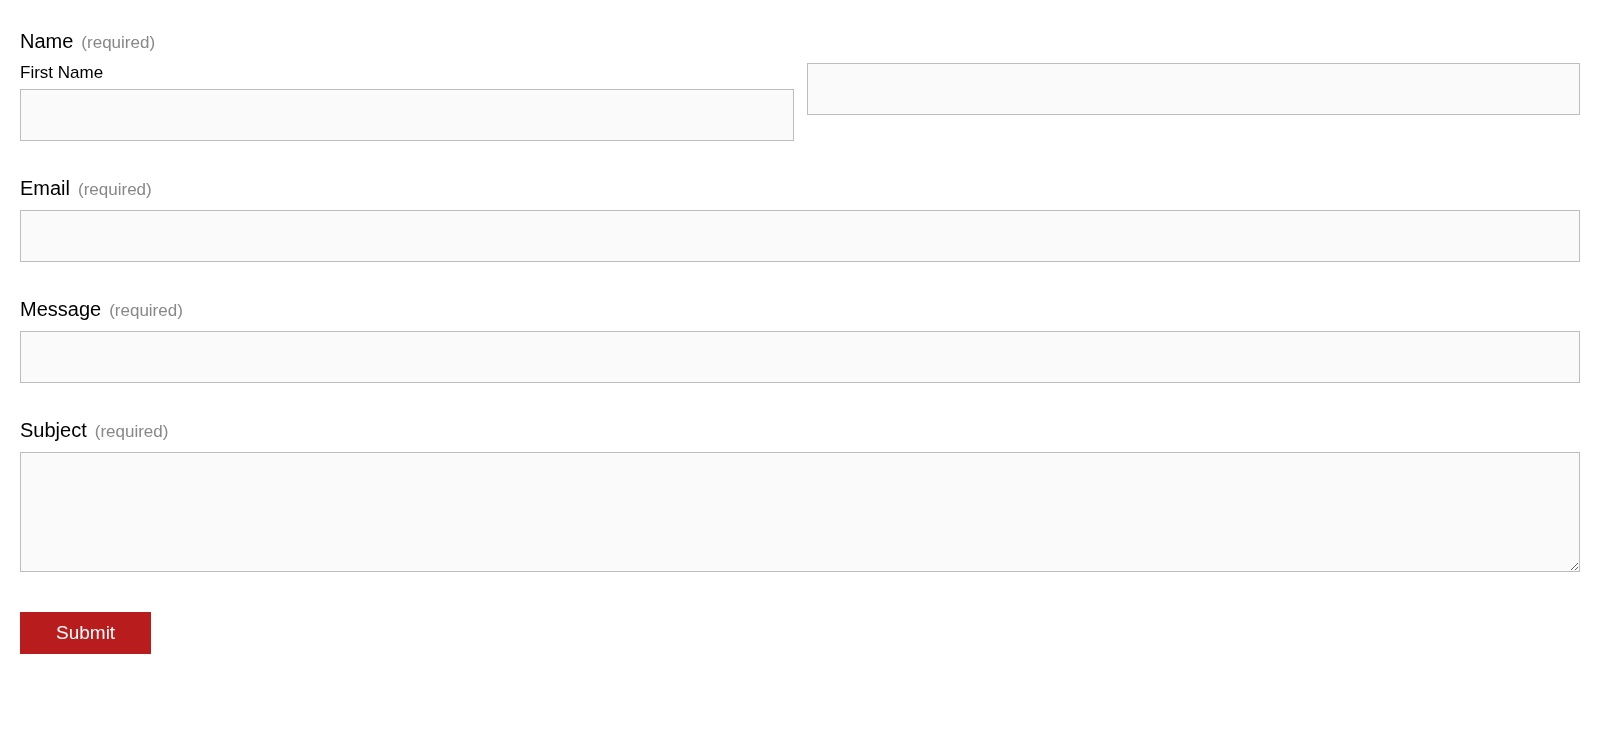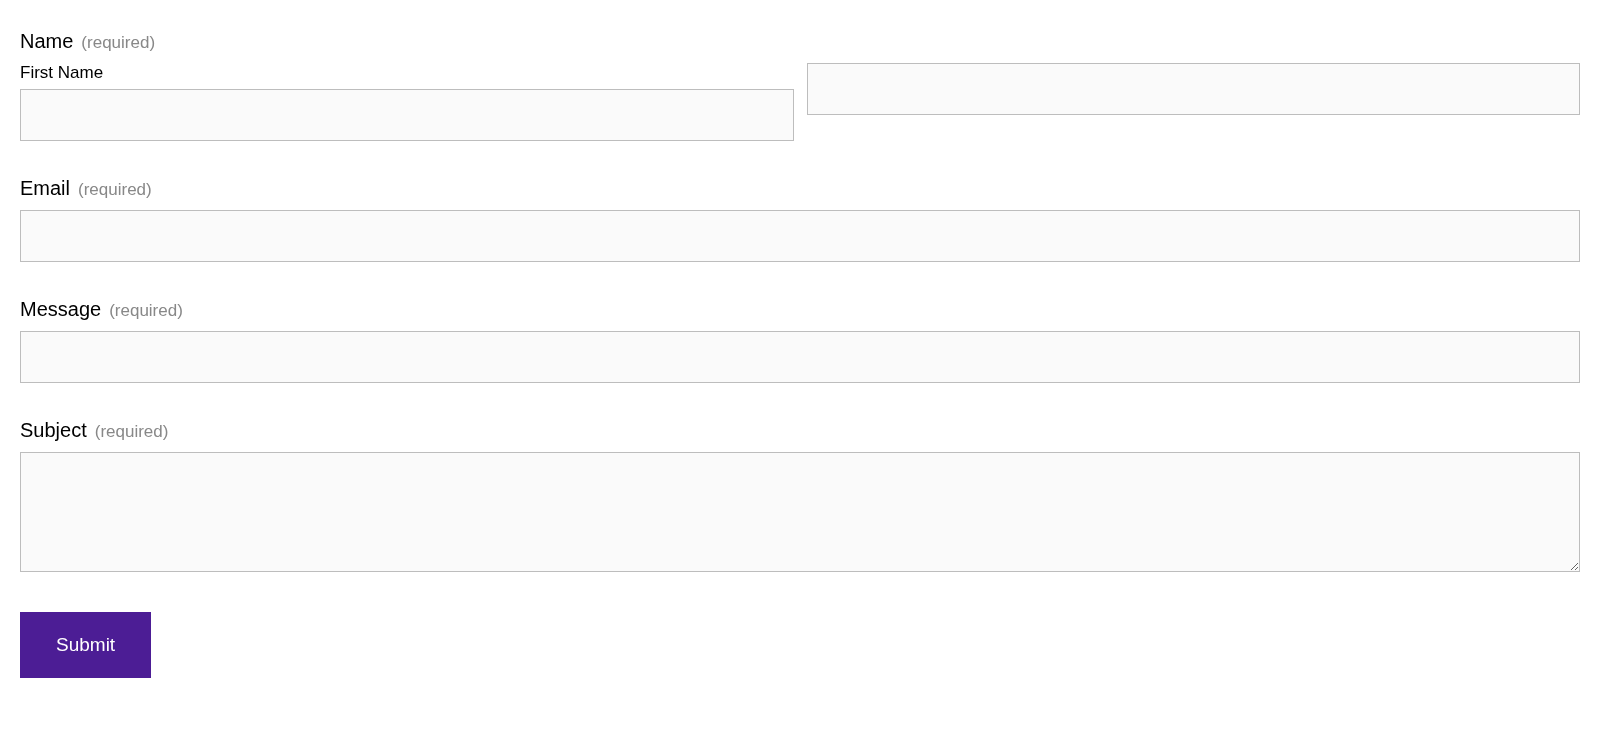--- a/index.html
+++ b/index.html
@@ -64,26 +64,26 @@
       padding: 16px 12px;
       outline: none;
       border-radius: 0;
     }
     textarea {
       resize: both;
       min-height: 120px;
       height: 120px;
     }
     .submit-btn {
-      background: #4c1d95;
+      background: #b91c1c;
       color: #ffffff;
       border: none;
       font-size: 19px;
       font-weight: 400;
-      padding: 22px 36px;
+      padding: 10px 36px;
       cursor: pointer;
       font-family: inherit;
       border-radius: 0;
     }
   </style>
 </head>
 <body>
 
 <div class="form-container">
 

